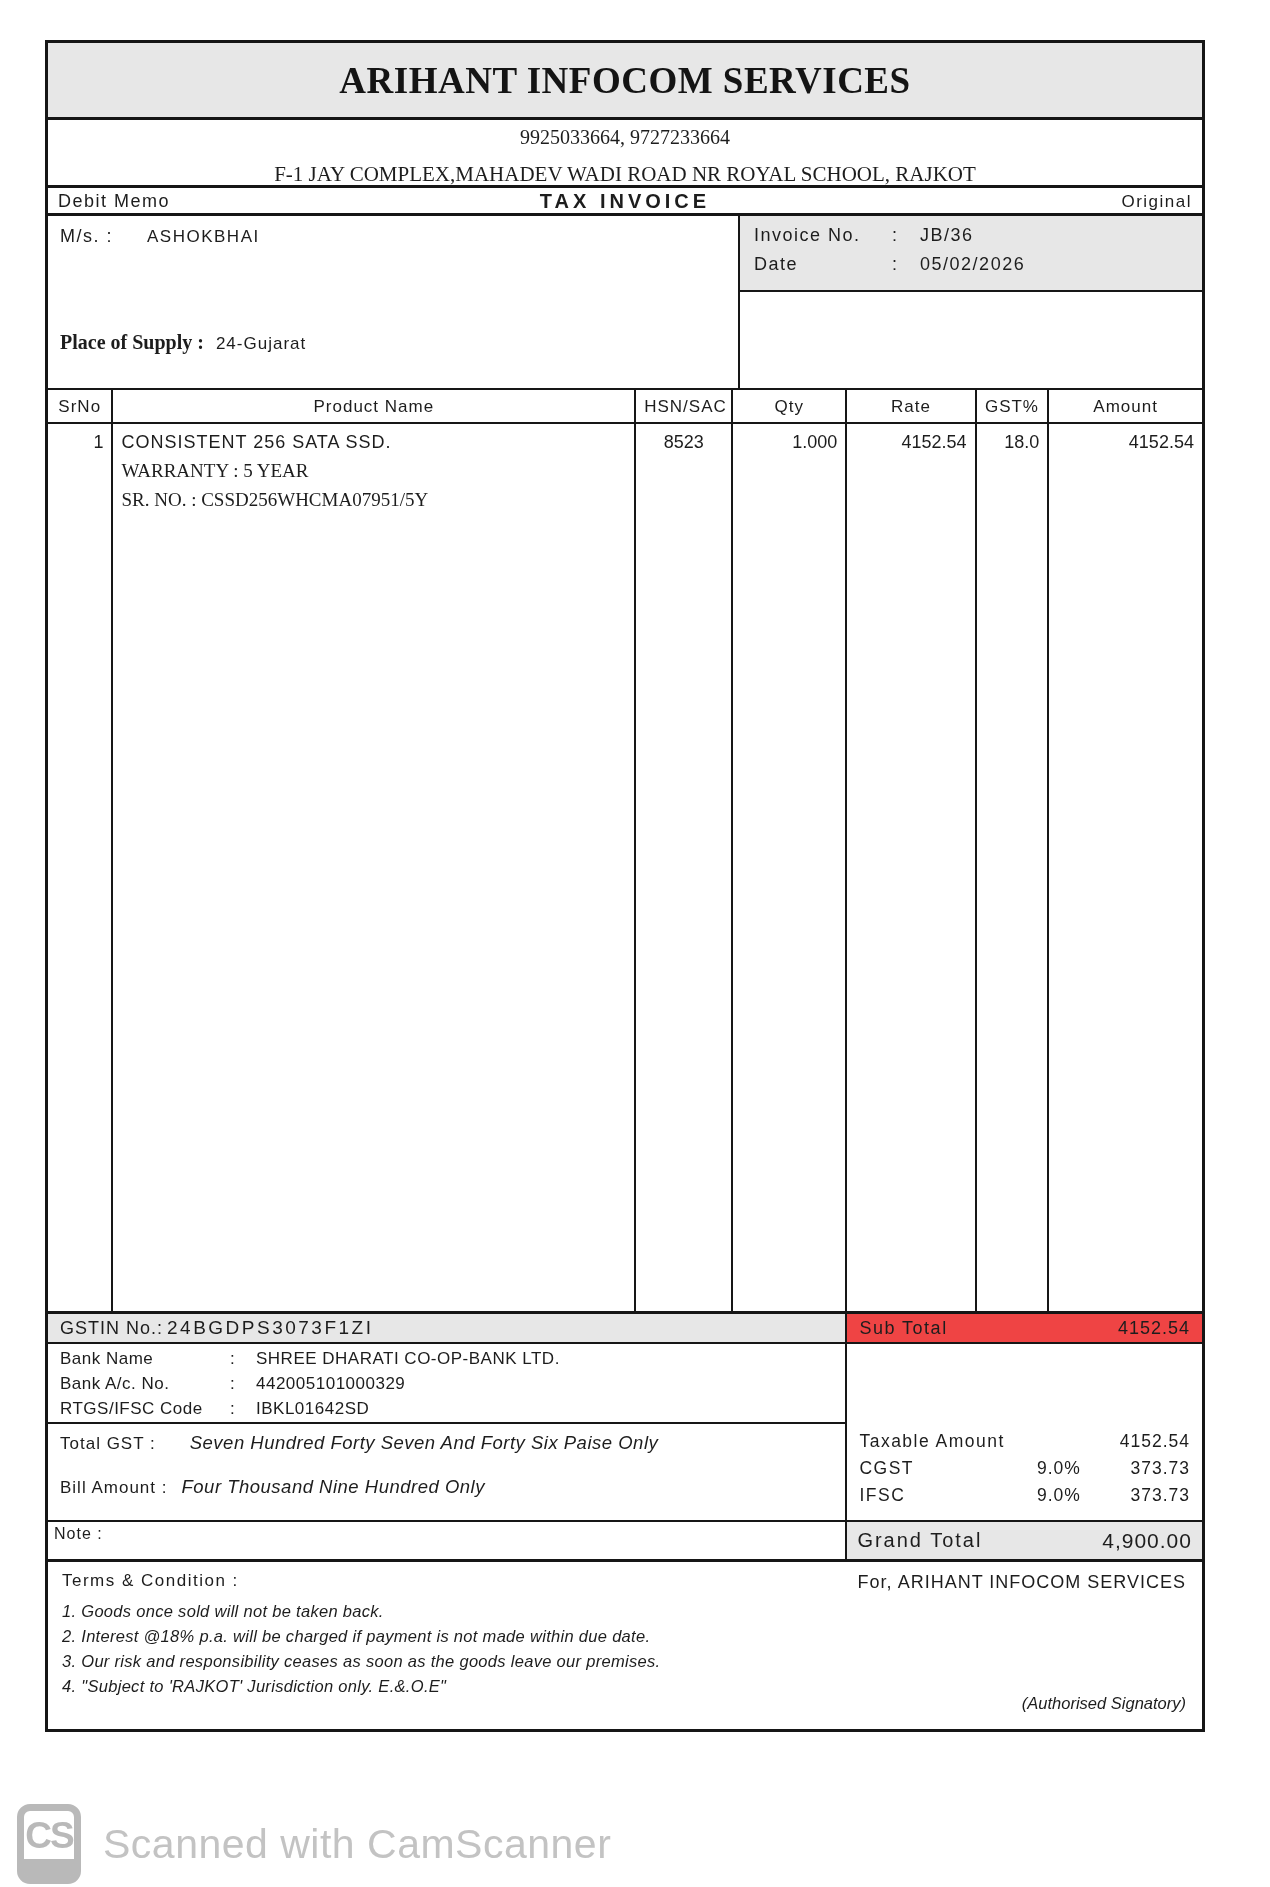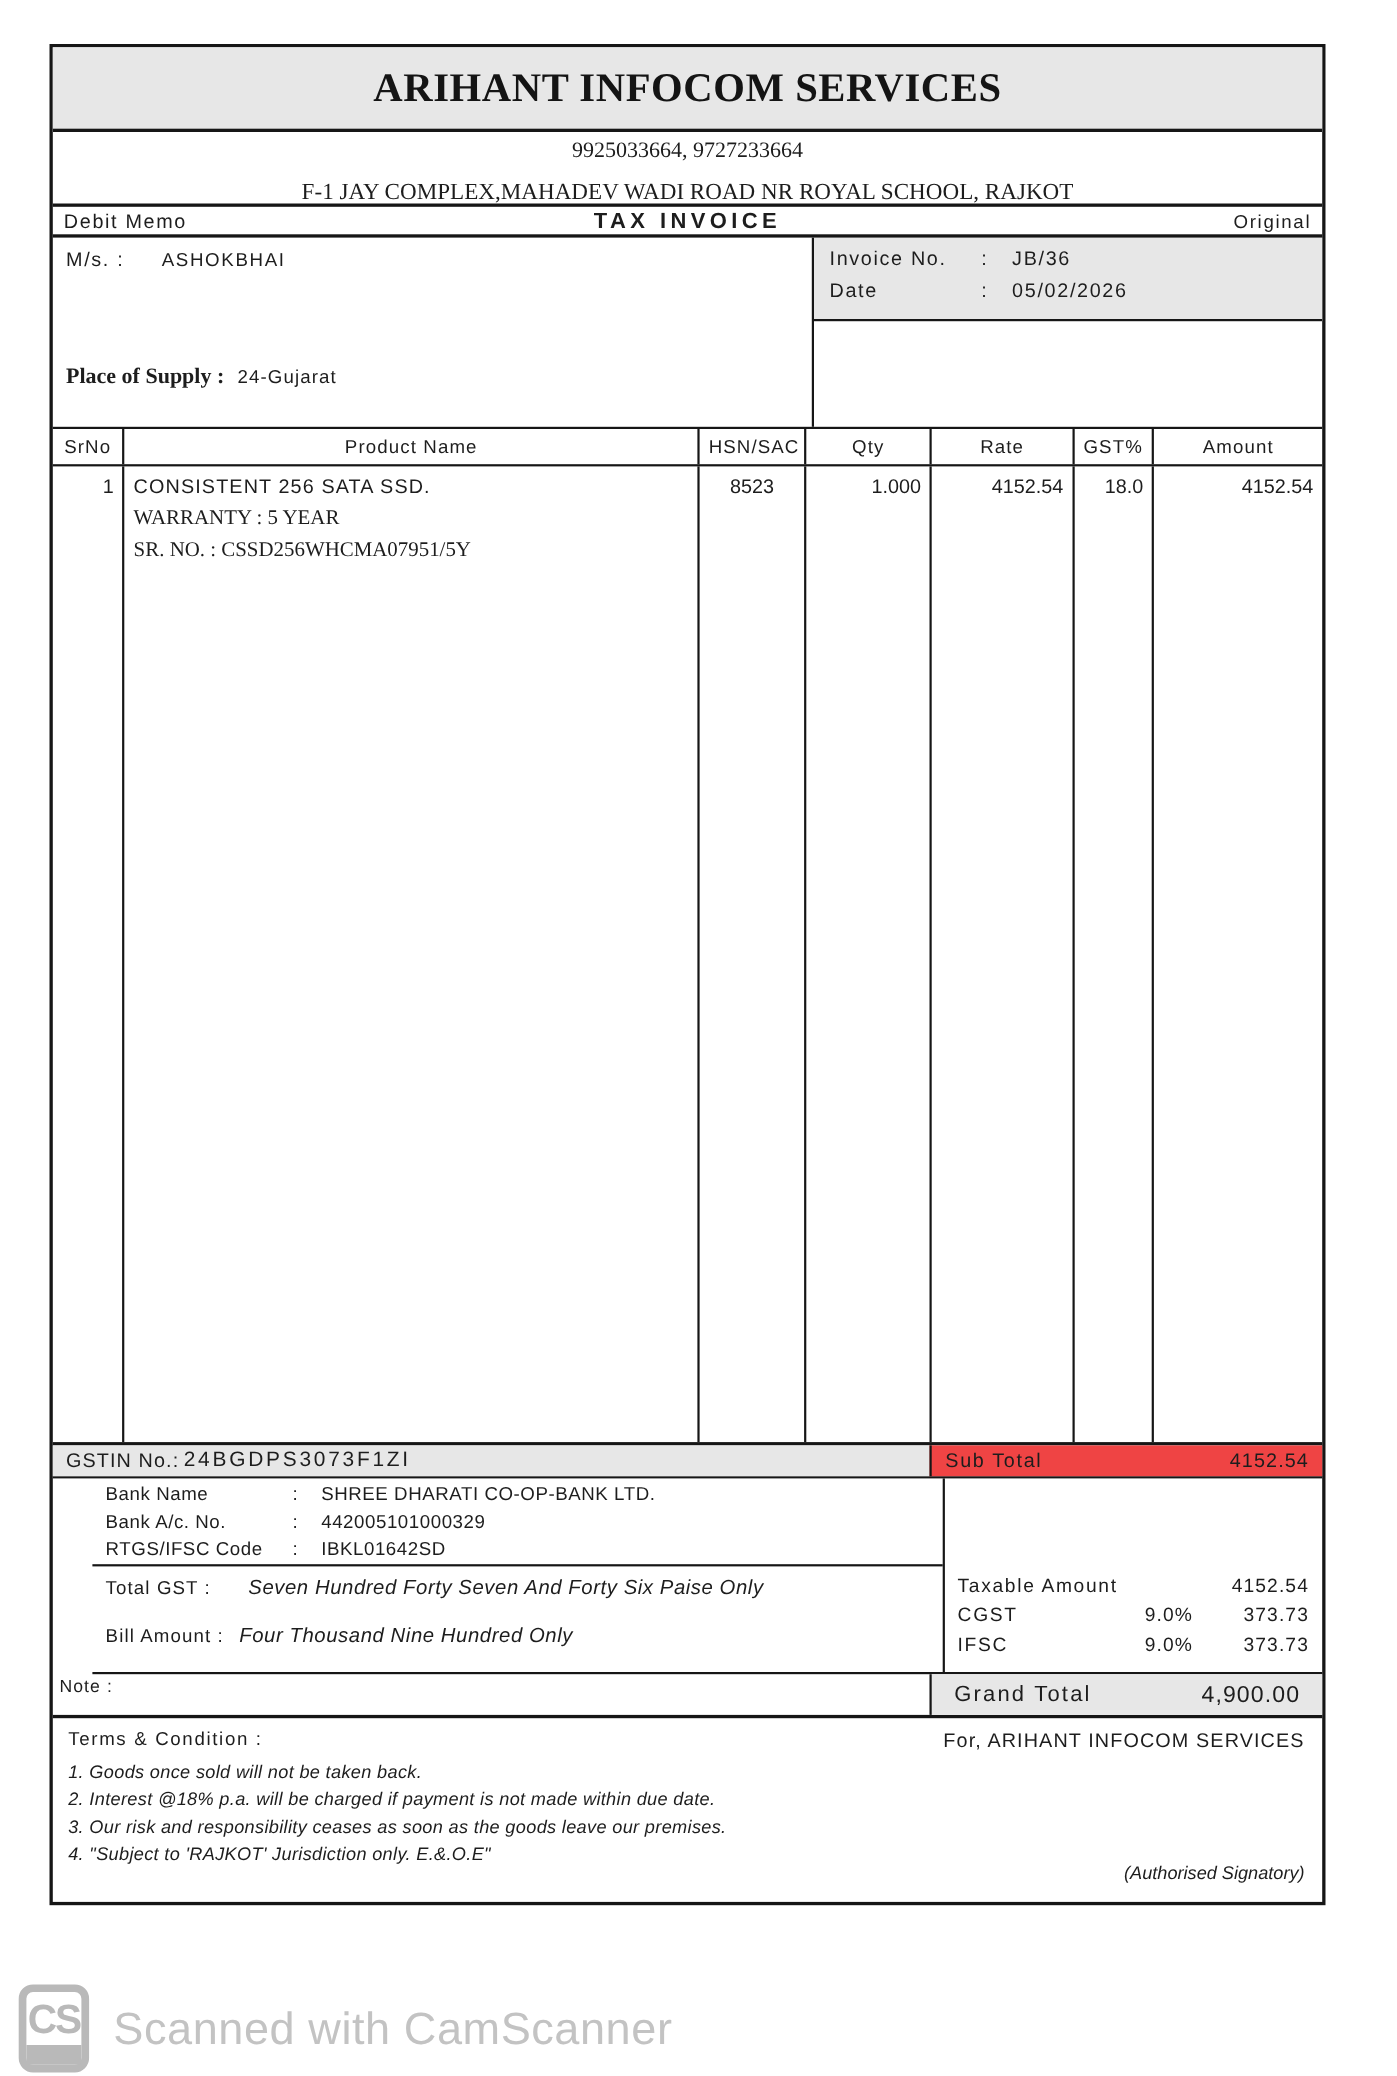--- a/index.html
+++ b/index.html
@@ -61,21 +61,21 @@
   
   .gstin-row { height:30px; display:flex; border-bottom:2px solid #161616; }
   .g-left { width:69.1%; background:#e7e7e7; display:flex; align-items:center; padding:0 12px; }
   .g-label { font-size:18px; letter-spacing:1px; }
   .g-value { font-size:19px; letter-spacing:2.5px; margin-left:4px; }
   .g-right { width:30.9%; border-left:2px solid #161616; background:#ef4444;
     display:flex; justify-content:space-between; align-items:center; padding:0 12px; }
   .subtotal-label { font-size:18px; letter-spacing:1.5px; }
   .subtotal-value { font-size:18px; letter-spacing:1px; }
   
-  .mid { height:178px; display:flex; border-bottom:2px solid #161616;margin-left:36px; }
+  .mid { height:178px; display:flex; border-bottom:2px solid #161616; }
   .mid-left { width:69.1%; }
   .bank-box { height:80px; border-bottom:2px solid #161616; padding:5px 12px; }
   .bank-row { display:flex; align-items:baseline; height:25px; font-size:17px; letter-spacing:0.5px; }
   .bank-label { width:170px; }
   .bank-colon { width:26px; text-align:left; }
   .words-box { padding:8px 12px; position:relative; height:98px; }
   .w-row { display:flex; align-items:baseline; }
   .w-row2 { margin-top:22px; }
   .w-label { font-size:17px; letter-spacing:1px; }
   .w-value { font-style:italic; font-size:18.5px; letter-spacing:0.5px; margin-left:34px; }
@@ -85,21 +85,21 @@
   .tax-row { display:flex; align-items:baseline; height:27px; font-size:17.5px; }
   .tax-row .t-label { flex:0 0 45%; letter-spacing:1.5px; }
   .tax-row .t-pct { flex:0 0 22%; text-align:right; letter-spacing:1px; }
   .tax-row .t-val { flex:1; text-align:right; letter-spacing:1px; }
   .taxable .t-label { flex:0 0 67%; }
   .taxable .t-val { flex:1; }
   
   .note-row { height:40px; display:flex; border-bottom:3px solid #161616; }
   .note-cell { width:69.1%; padding:3px 6px; font-size:16px; letter-spacing:1px; }
   .grand-cell { width:30.9%; border-left:2px solid #161616; background:#e7e7e7;
-    display:flex; justify-content:space-between; align-items:center; padding:0 20px; }
+    display:flex; justify-content:space-between; align-items:center; padding:0 10px; }
   .grand-label { font-size:20px; letter-spacing:2px; }
   .grand-value { font-size:21px; letter-spacing:1px; }
   
   .terms { flex:1; position:relative; padding:9px 14px; }
   .terms-title { font-size:17px; letter-spacing:1.5px; }
   .terms-list { list-style:none; margin-top:8px; }
   .terms-list li { font-style:italic; font-size:16.5px; letter-spacing:0.3px; line-height:25px; }
   .for-line { position:absolute; top:10px; right:16px; font-size:18px; letter-spacing:1px; }
   .signatory { position:absolute; bottom:16px; right:16px; font-style:italic; font-size:16.5px; }
   

